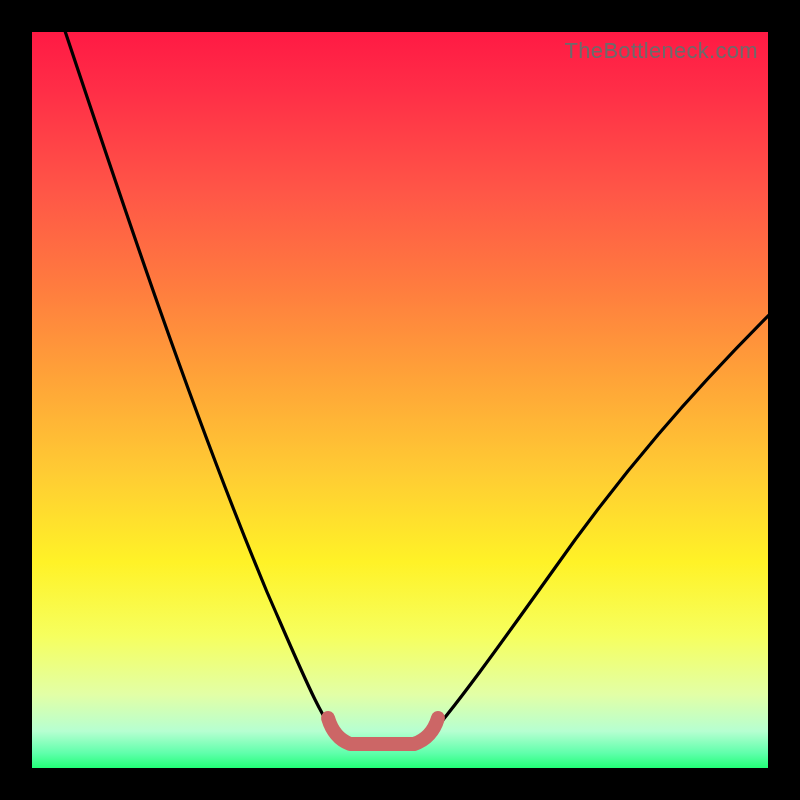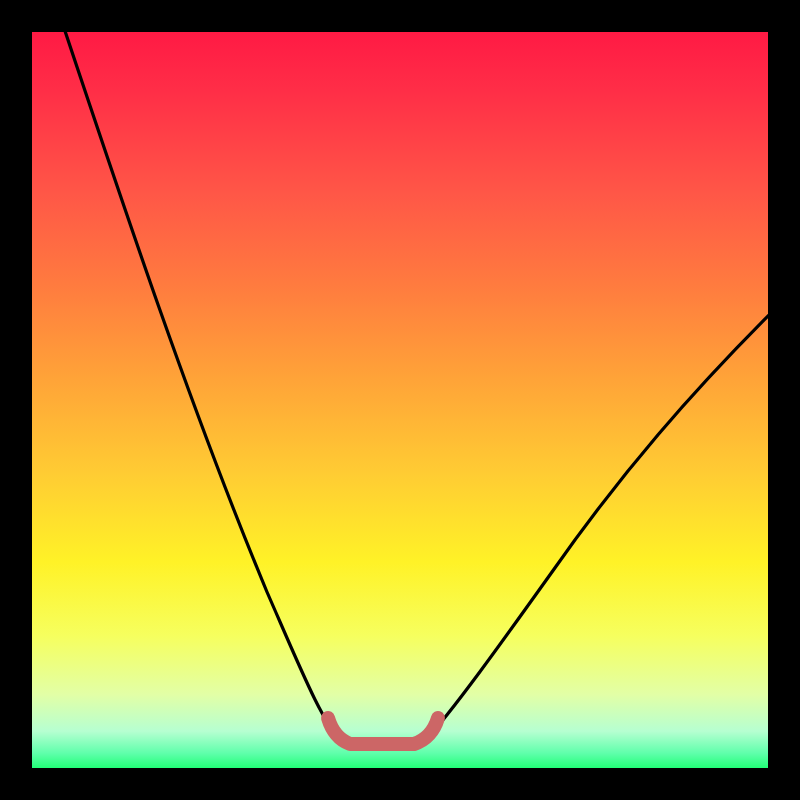--- a/index.html
+++ b/index.html
@@ -82,14 +82,15 @@
       <path d="M 392 710
                C 420 680, 470 610, 520 540
                C 590 440, 660 360, 740 280" fill="none" stroke="#000" stroke-width="3.2" stroke-linecap="round"></path>
 
       <path d="M 296 686
                Q 302 706 318 712
                L 382 712
                Q 400 706 406 686" fill="none" stroke="#cc6666" stroke-width="14" stroke-linecap="round" stroke-linejoin="round"></path>
     </svg>
 
+    <div class="watermark">TheBottleneck.com</div>
   </div>
 </div>
 
 </body></html>

